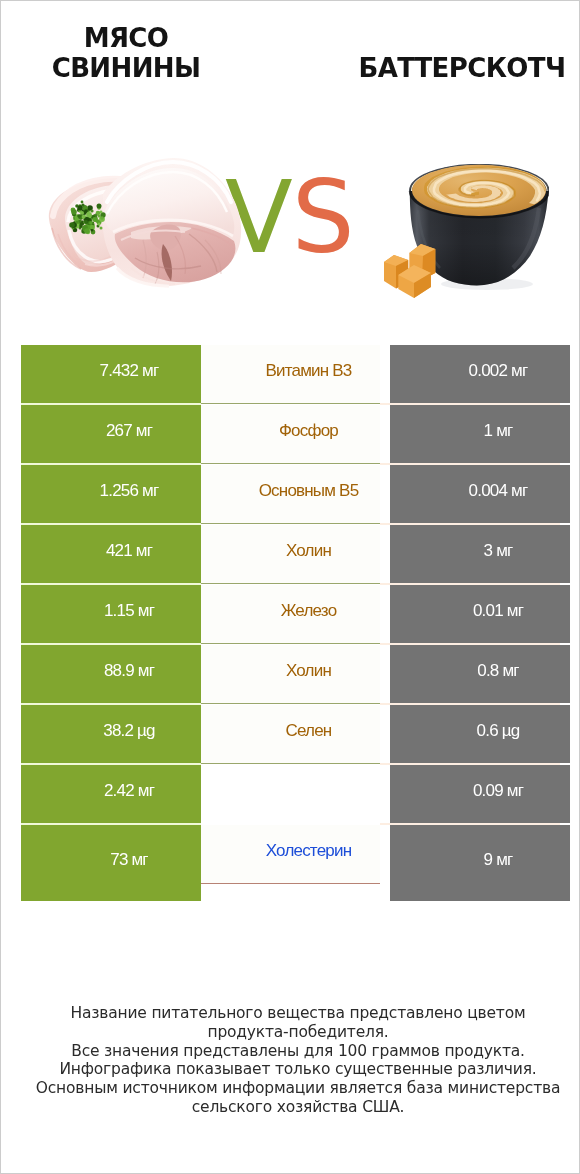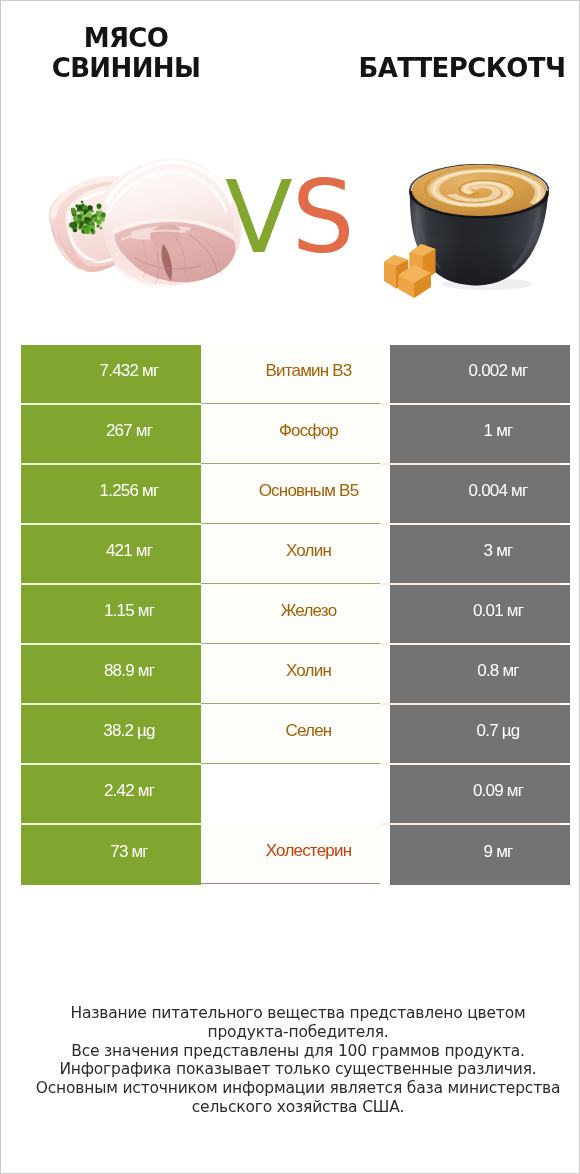--- a/index.html
+++ b/index.html
@@ -28,22 +28,22 @@
   .row{position:relative;height:60px;}
   .gapl{position:absolute;left:0;top:58px;width:180px;height:2px;background:#f0f8d7;}
   .gapr{position:absolute;left:359px;top:58px;width:180px;height:2px;background:#fdeee2;}
   .row:last-child .gapl,.row:last-child .gapr{display:none;}
   .cell{position:absolute;top:0;height:58px;display:flex;align-items:center;justify-content:center;
         font-size:17px;letter-spacing:-0.8px;line-height:1;padding-bottom:8px;box-sizing:border-box;padding-left:36px;}
   .cl{left:0;width:180px;background:#81a62f;color:#fff;}
   .cm{left:180px;width:179px;height:59px;background:#fdfdfa;}
   .cr{left:369px;width:180px;background:#737373;color:#fff;}
   .cm.green{color:#a16207;border-bottom:1px solid #9aa76b;}
-  .cm.orange{color:#c2410c;border-bottom:1px solid #b78274;}
-  .row:last-child .cl,.row:last-child .cr{height:60px;}
+  .cm.orange{color:#1d4ed8;border-bottom:1px solid #b78274;}
+  .row:last-child .cl,.row:last-child .cr{height:76px;}
 
   
   #footer{position:absolute;left:8px;top:1003px;width:578px;text-align:center;color:#2b2b2b;
           font-family:"DejaVu Sans",sans-serif;font-size:15.5px;line-height:18.8px;letter-spacing:-0.2px;}
 </style>
 </head>
 <body>
 
 <div id="page">
 
@@ -342,21 +342,21 @@
         <div class="gapl"></div>
         <div class="gapr"></div>
         <div class="cell cm green">Холин</div>
         <div class="cell cr">0.8 мг</div>
       </div>
       <div class="row">
         <div class="cell cl">38.2 µg</div>
         <div class="gapl"></div>
         <div class="gapr"></div>
         <div class="cell cm green">Селен</div>
-        <div class="cell cr">0.7 µg</div>
+        <div class="cell cr">0.6 µg</div>
       </div>
       <div class="row">
         <div class="cell cl">2.42 мг</div>
         <div class="gapl"></div>
         <div class="gapr"></div>
         <div class="cell cr">0.09 мг</div>
       </div>
       <div class="row">
         <div class="cell cl">73 мг</div>
         <div class="cell cm orange">Холестерин</div>

